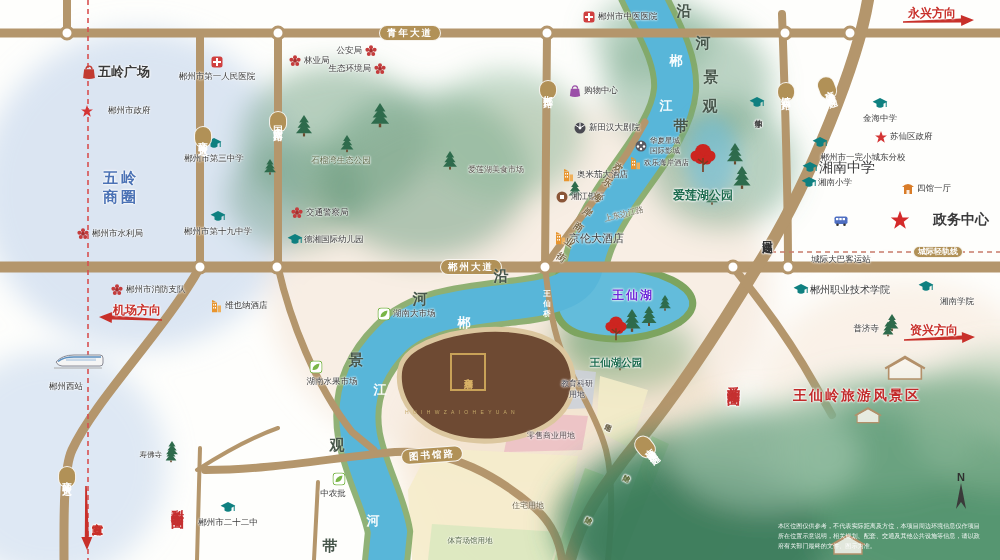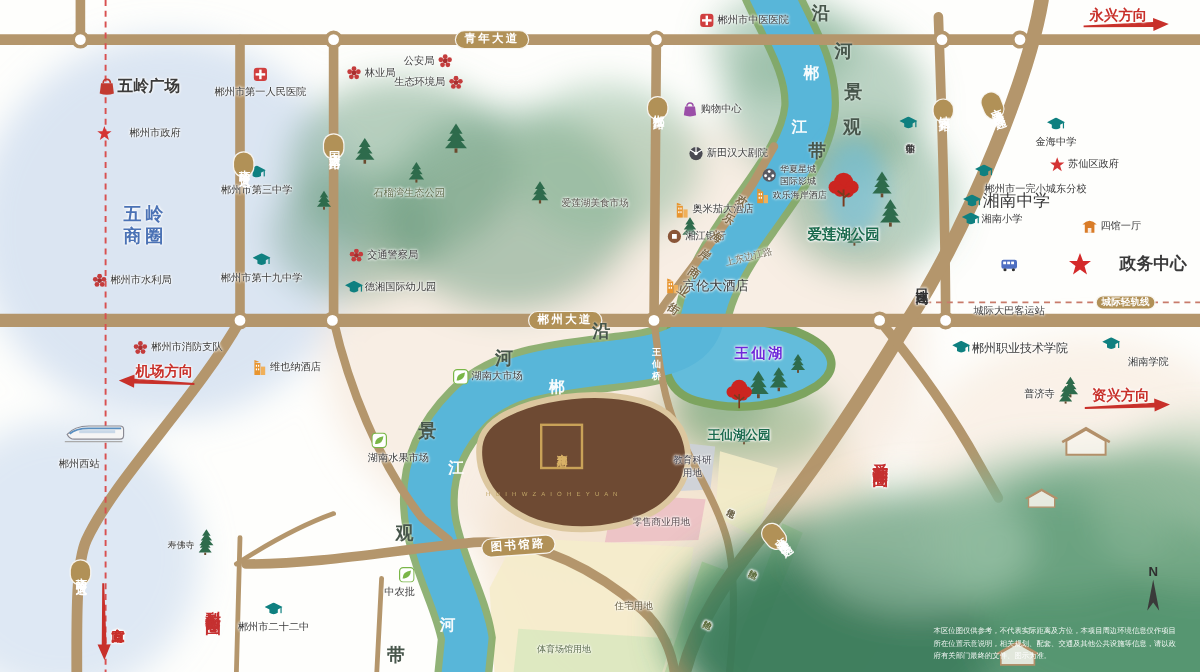--- a/index.html
+++ b/index.html
@@ -521,20 +521,21 @@
       <div class="ml" style="font-size: 10.5px; font-weight: bold; color: rgb(28, 107, 78); left: 616px; top: 356px; transform: translateX(-50%);">王仙湖公园</div>
       <div class="ml pre" style="left: 121px; top: 188px; transform: translate(-50%, -50%); font-size: 15px; font-weight: bold; color: rgb(75, 114, 181); letter-spacing: 3px;">五岭
 商圈</div>
       <div class="ml" style="left: 341px; top: 161px; transform: translate(-50%, -50%); font-size: 8.5px; color: rgb(93, 107, 74);">石榴湾生态公园</div>
       <div class="ml" style="left: 496px; top: 169px; transform: translate(-50%, -50%); font-size: 8px; color: rgb(85, 82, 74);">爱莲湖美食市场</div>
       <div class="ml" style="left: 633px; top: 295px; transform: translate(-50%, -50%); font-size: 12px; font-weight: bold; color: #6d28d9; letter-spacing: 2px;">王仙湖</div>
       <div class="ml" style="left: 624px; top: 214px; transform: translate(-50%, -50%) rotate(-14deg); font-size: 8px; color: rgb(119, 112, 94);">上东边江路</div>
       <div class="ml v" style="left: 767px; top: 233px; transform: translate(-50%, -50%); font-size: 11px; font-weight: bold; color: rgb(51, 51, 51);">高速口</div>
       <div class="ml v" style="left: 733px; top: 380px; transform: translate(-50%, -50%); font-size: 13px; font-weight: bold; color: rgb(197, 48, 48); letter-spacing: 2px;">爱莲湖商圈</div>
       <div class="ml v" style="left: 177px; top: 503px; transform: translate(-50%, -50%); font-size: 13px; font-weight: bold; color: rgb(197, 48, 48); letter-spacing: 2px;">梨树山商圈</div>
+      <div class="ml" style="left: 857px; top: 396px; transform: translate(-50%, -50%); font-size: 14px; font-weight: bold; color: rgb(194, 42, 42); letter-spacing: 2px;">王仙岭旅游风景区</div>
       <div class="ml" style="left: 932px; top: 13px; transform: translate(-50%, -50%); font-size: 12px; font-weight: bold; color: rgb(200, 48, 42);">永兴方向</div>
       <div class="ml" style="left: 934px; top: 330px; transform: translate(-50%, -50%); font-size: 12px; font-weight: bold; color: rgb(200, 48, 42);">资兴方向</div>
       <div class="ml" style="left: 137px; top: 310px; transform: translate(-50%, -50%); font-size: 12px; font-weight: bold; color: rgb(200, 48, 42);">机场方向</div>
       <div class="ml v" style="left: 97px; top: 515px; transform: translate(-50%, -50%); font-size: 11px; font-weight: bold; color: rgb(200, 48, 42);">宜章方向</div>
       <div class="ml pre" style="left: 577px; top: 389px; transform: translate(-50%, -50%); font-size: 8px; color: rgb(68, 68, 78);">教育科研
 用地</div>
       <div class="ml" style="left: 551px; top: 435px; transform: translate(-50%, -50%); font-size: 8px; color: rgb(90, 74, 78);">零售商业用地</div>
       <div class="ml" style="left: 528px; top: 505px; transform: translate(-50%, -50%); font-size: 8px; color: rgb(107, 98, 72);">住宅用地</div>
       <div class="ml v" style="left: 611px; top: 419px; transform: translate(-50%, -50%) rotate(22deg); font-size: 7px; color: rgb(107, 98, 72);">住宅用地</div>
       <div class="ml" style="left: 470px; top: 541px; transform: translate(-50%, -50%); font-size: 7.5px; color: rgb(90, 107, 74);">体育场馆用地</div>

